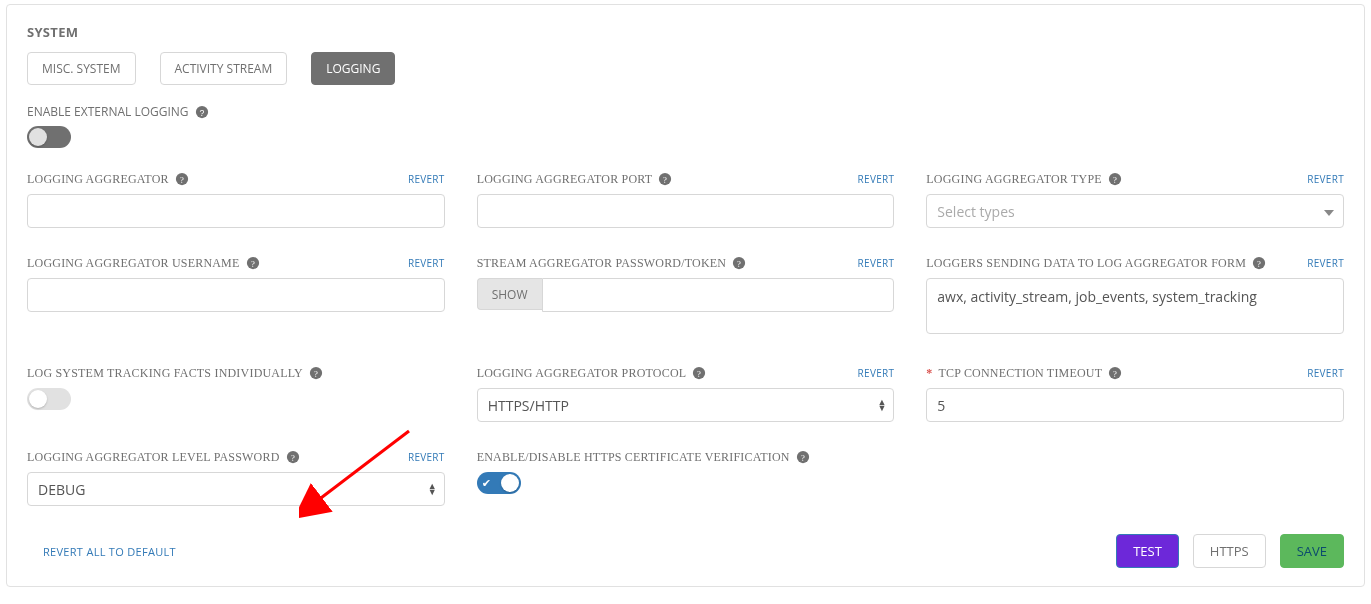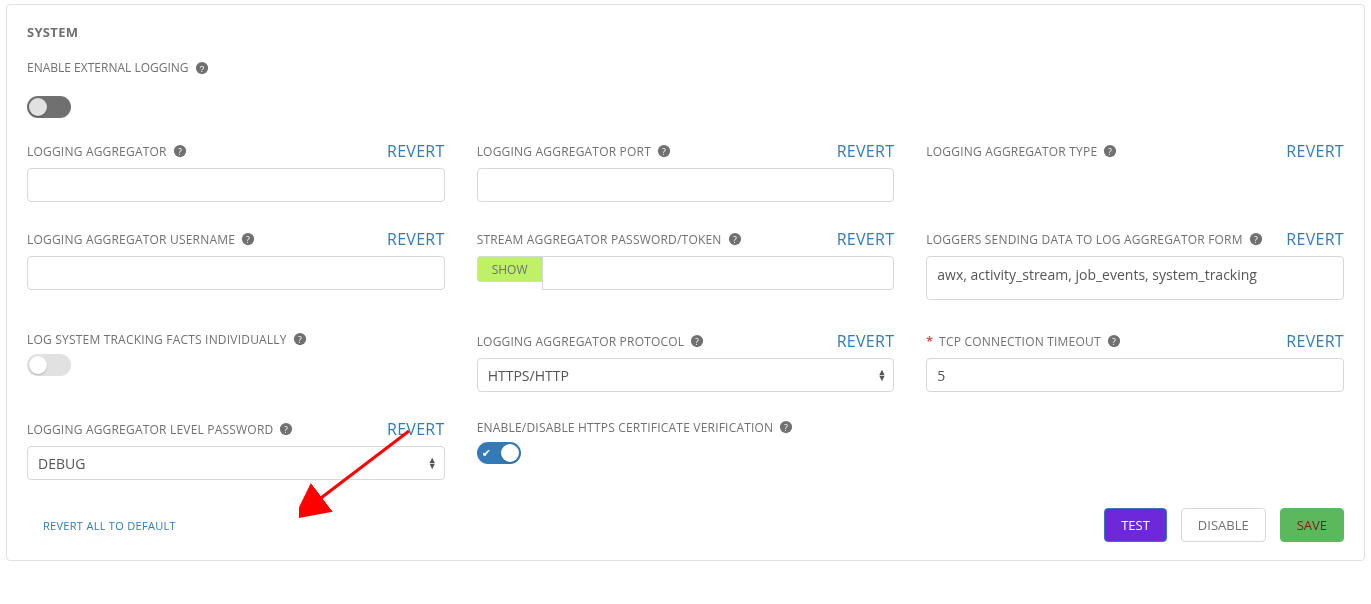--- a/index.html
+++ b/index.html
@@ -17,21 +17,21 @@
     border: 1px solid #e1e1e1;
     border-radius: 4px;
     padding: 18px 20px 18px 20px;
     position: relative;
   }
   .panel-title {
     font-weight: 700;
     color: #707070;
     font-size: 13px;
     letter-spacing: 0.3px;
-    margin-bottom: 18px;
+    margin-bottom: 11px;
   }
   .tabs { display: flex; gap: 24px; margin-bottom: 18px; }
   .tab-btn {
     border: 1px solid #d7d7d7;
     background: #fff;
     color: #707070;
     border-radius: 4px;
     padding: 7px 14px;
     font-size: 12px;
     cursor: pointer;
@@ -42,21 +42,21 @@
     border-color: #707070;
     color: #fff;
   }
   .top-section { margin-bottom: 18px; }
   .label-row {
     display: flex;
     align-items: center;
     gap: 6px;
     font-size: 12px;
     color: #707070;
-    margin-bottom: 20px;
+    margin-bottom: 6px;
   }
   .help-icon {
     width: 14px; height: 14px;
     display:inline-flex; align-items:center; justify-content:center;
     color:#707070;
   }
   .help-icon svg { width:14px; height:14px; }
   .toggle {
     width: 44px; height: 22px;
     border-radius: 11px;
@@ -89,25 +89,26 @@
   .field { position:relative; }
   .field-header {
     display:flex; align-items:center;
     margin-bottom:6px;
     min-height:18px;
   }
   .field-label {
     font-size:12px; color:#707070;
     display:flex; align-items:center; gap:6px;
     letter-spacing:0.2px;
+    font-family:Liberation Serif, serif;
   }
   .required-star { color:#d9534f; font-weight:700; }
   .revert {
     margin-left:auto;
-    font-size:16px;
+    font-size:10px;
     color:#337ab7;
     cursor:pointer;
     letter-spacing:0.3px;
   }
   .text-input, .select-box, .textarea-box {
     width:100%;
     border:1px solid #d7d7d7;
     border-radius:4px;
     background:#fff;
     font-size:14px;
@@ -119,29 +120,29 @@
   .select-arrows {
     position:absolute; right:8px; top:50%; transform:translateY(-50%);
     pointer-events:none; color:#555;
     display:flex; flex-direction:column; line-height:6px; font-size:9px;
   }
   .caret-down-btn {
     position:absolute; right:10px; top:50%; transform:translateY(-50%);
     pointer-events:none; color:#888;
   }
   .textarea-box {
-    height:44px; padding:8px 10px; resize:none;
+    height:56px; padding:8px 10px; resize:none;
   }
   .placeholder-color::placeholder { color:#aaa; }
   .input-with-btn { display:flex; }
   .input-addon-btn {
     border:1px solid #d7d7d7; border-right:none;
     border-radius:4px 0 0 4px;
-    background:#bef264; color:#707070;
-    padding:0 14px; height:26px;
+    background:#e5e5e5; color:#707070;
+    padding:0 14px; height:32px;
     font-size:12px; cursor:pointer;
     font-family:inherit;
   }
   .input-with-btn .text-input { border-radius:0 4px 4px 0; }
 
   .footer {
     display:flex; align-items:center;
     margin-top:28px;
   }
   .revert-all {
@@ -151,34 +152,39 @@
   }
   .footer-btns { margin-left:auto; display:flex; gap:14px; }
   .btn {
     border-radius:4px; padding:7px 16px;
     font-size:13px; cursor:pointer;
     font-family:inherit;
     border:1px solid transparent;
   }
   .btn-test { background:#6d28d9; color:#fff; border-color:#337ab7; }
   .btn-cancel { background:#fff; color:#707070; border-color:#d7d7d7; }
-  .btn-save { background:#5cb85c; color:#7f1d1d; border-color:#5cb85c; }
+  .btn-save { background:#5cb85c; color:#0c4a6e; border-color:#5cb85c; }
 
   
   .arrow-overlay {
     position:absolute;
     pointer-events:none;
   }
 </style>
 </head>
 <body>
 
 <div class="panel">
   <div class="panel-title">SYSTEM</div>
 
+  <div class="tabs">
+    <button class="tab-btn">MISC. SYSTEM</button>
+    <button class="tab-btn">ACTIVITY STREAM</button>
+    <button class="tab-btn active">LOGGING</button>
+  </div>
 
   <div class="top-section">
     <div class="label-row">
       <span>ENABLE EXTERNAL LOGGING</span>
       <span class="help-icon">
         <svg viewBox="0 0 16 16" fill="currentColor">
             <circle cx="8" cy="8" r="7"></circle>
             <text x="8" y="12" text-anchor="middle" font-size="10" fill="#fff" font-family="sans-serif">?</text>
           </svg>
       </span>
@@ -228,20 +234,28 @@
           <span>LOGGING AGGREGATOR TYPE</span>
           <span class="help-icon">
               <svg viewBox="0 0 16 16" fill="currentColor">
                 <circle cx="8" cy="8" r="7"></circle>
                 <text x="8" y="12" text-anchor="middle" font-size="10" fill="#fff">?</text>
               </svg>
             </span>
         </div>
         <span class="revert">REVERT</span>
       </div>
+      <div class="select-wrap">
+        <input class="text-input placeholder-color" readonly="" placeholder="Select types" style="">
+        <span class="caret-down-btn">
+          <svg width="10" height="6" viewBox="0 0 10 6">
+              <path d="M0 0 L5 6 L10 0 Z" fill="currentColor"></path>
+            </svg>
+        </span>
+      </div>
     </div>
 
     <div class="field">
       <div class="field-header">
         <div class="field-label">
           <span>LOGGING AGGREGATOR USERNAME</span>
           <span class="help-icon">
               <svg viewBox="0 0 16 16" fill="currentColor">
                 <circle cx="8" cy="8" r="7"></circle>
                 <text x="8" y="12" text-anchor="middle" font-size="10" fill="#fff">?</text>
@@ -379,21 +393,21 @@
     </div>
 
     <div class="field"></div>
 
   </div>
 
   <div class="footer">
     <span class="revert-all">REVERT ALL TO DEFAULT</span>
     <div class="footer-btns">
       <button class="btn btn-test">TEST</button>
-      <button class="btn btn-cancel">DISABLE</button>
+      <button class="btn btn-cancel">HTTPS</button>
       <button class="btn btn-save">SAVE</button>
     </div>
   </div>
 
   <svg class="arrow-overlay" style="left:292px; top:418px;" width="120" height="100" viewBox="0 0 120 100">
     <defs>
       <marker id="arrh" markerWidth="12" markerHeight="12" refX="2" refY="6" orient="auto">
         <path d="M0,0 L12,6 L0,12 Z" fill="#ff0000"></path>
       </marker>
     </defs>

